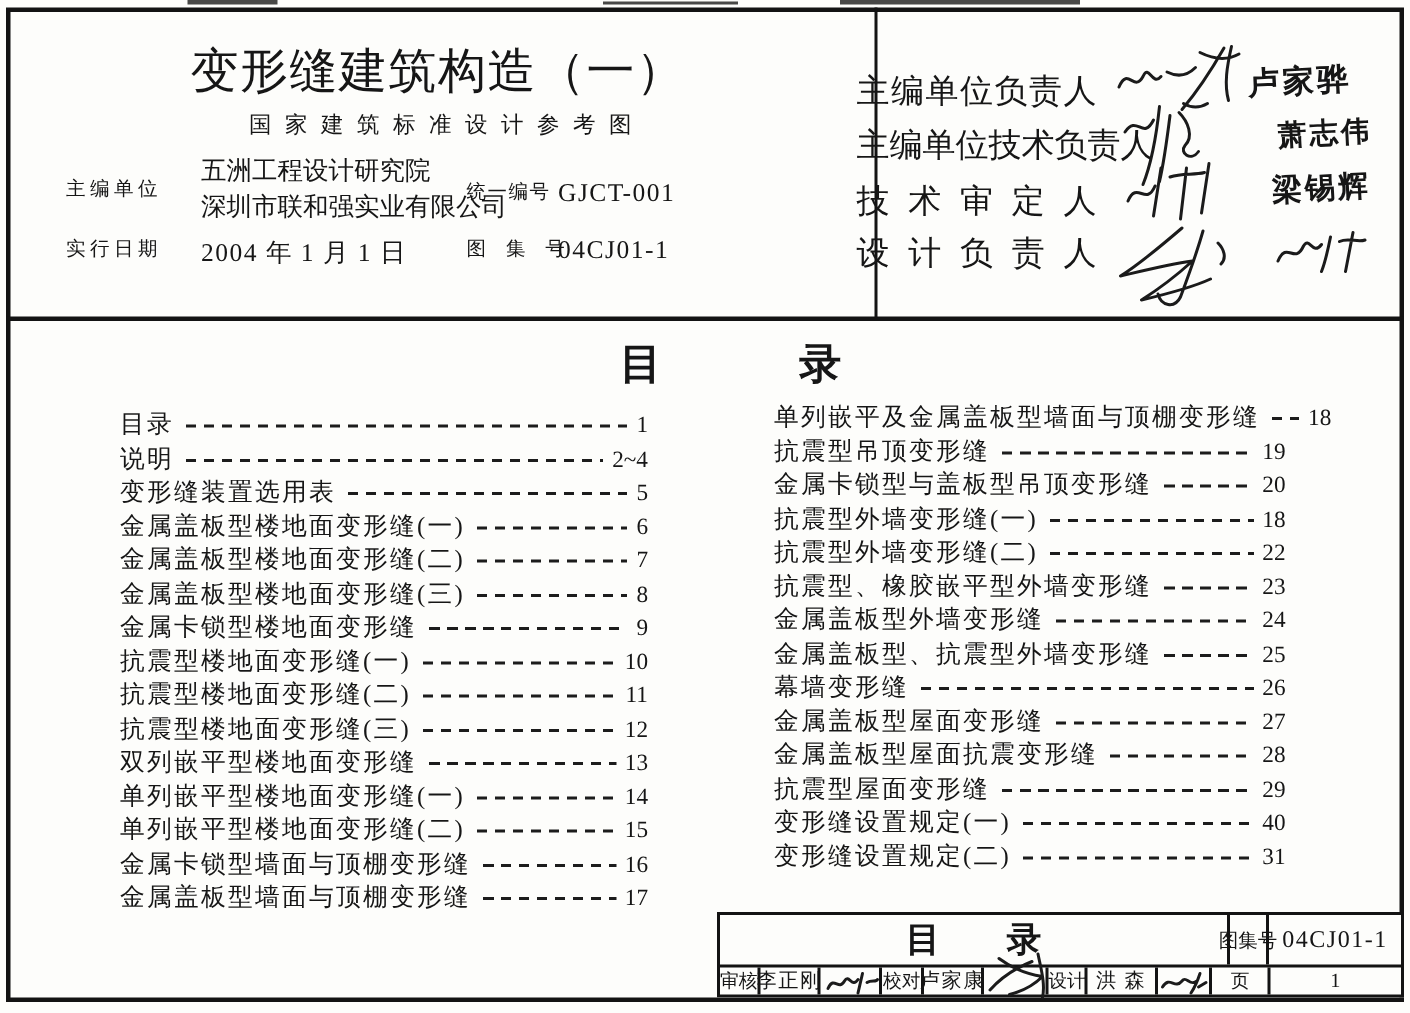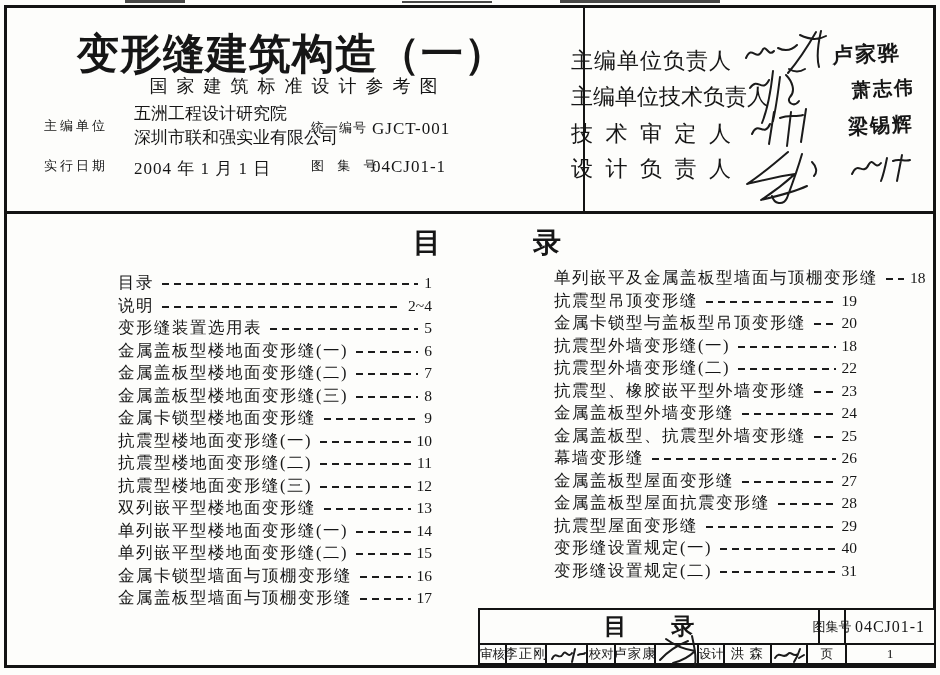--- a/index.html
+++ b/index.html
@@ -14,25 +14,25 @@
   .sheet-frame{left:4px;top:5px;width:926px;height:657px;border:3px solid #131313;}
   .header-rule{left:4px;top:211px;width:932px;height:3px;background:#131313;}
   .header-vline{left:583px;top:5px;width:2px;height:207px;background:#131313;}
   
   .smudge{background:#1a1a1a;opacity:.8;}
 
   
   .doc-title{
     left:18px;top:26px;width:548px;text-align:center;
     font-family:"Liberation Sans","DejaVu Sans",sans-serif;
-    font-size:42px;font-weight:bold;letter-spacing:1px;white-space:nowrap;
+    font-size:32px;font-weight:normal;letter-spacing:1px;white-space:nowrap;
   }
   .doc-subtitle{
     left:18px;top:74px;width:560px;text-align:center;
-    font-size:18px;letter-spacing:9px;white-space:nowrap;
+    font-size:15px;letter-spacing:9px;white-space:nowrap;
   }
   .hdr-label{font-size:13px;letter-spacing:3px;white-space:nowrap;}
   .hdr-val{font-size:17px;white-space:nowrap;}
   .lbl-editor{left:44px;top:117px;}
   .val-editor1{left:134px;top:102px;}
   .val-editor2{left:134px;top:126px;}
   .lbl-code{left:311px;top:119px;letter-spacing:1px;}
   .val-code{left:372px;top:119px;letter-spacing:1px;}
   .lbl-date{left:44px;top:157px;}
   .val-date{left:134px;top:157px;letter-spacing:1px;}
@@ -54,21 +54,21 @@
   
   .toc-heading{
     left:337px;top:224px;width:300px;text-align:center;
     font-family:"Liberation Sans","DejaVu Sans",sans-serif;
     font-size:28px;font-weight:bold;word-spacing:84px;white-space:nowrap;
   }
   .toc-col{position:absolute;}
   .toc-col-left{left:80px;top:272px;width:352px;}
   .toc-col-right{left:516px;top:267px;width:341px;}
   .toc-row{display:flex;align-items:baseline;height:22.5px;}
-  .toc-title{font-size:16.5px;letter-spacing:1.5px;white-space:nowrap;margin-left:38px;}
+  .toc-title{font-size:16.5px;letter-spacing:1.5px;white-space:nowrap;}
   .leader{
     flex:1;min-width:18px;height:2px;align-self:center;margin:2px 6px 0 8px;
     background:repeating-linear-gradient(90deg,#1c1c1c 0 7px,transparent 7px 12px);
   }
   .toc-page{font-size:15.5px;white-space:nowrap;}
 
   
   .tblock{
     left:478px;top:608px;width:458px;height:57px;
     border:2px solid #131313;box-sizing:border-box;display:flex;flex-direction:column;

